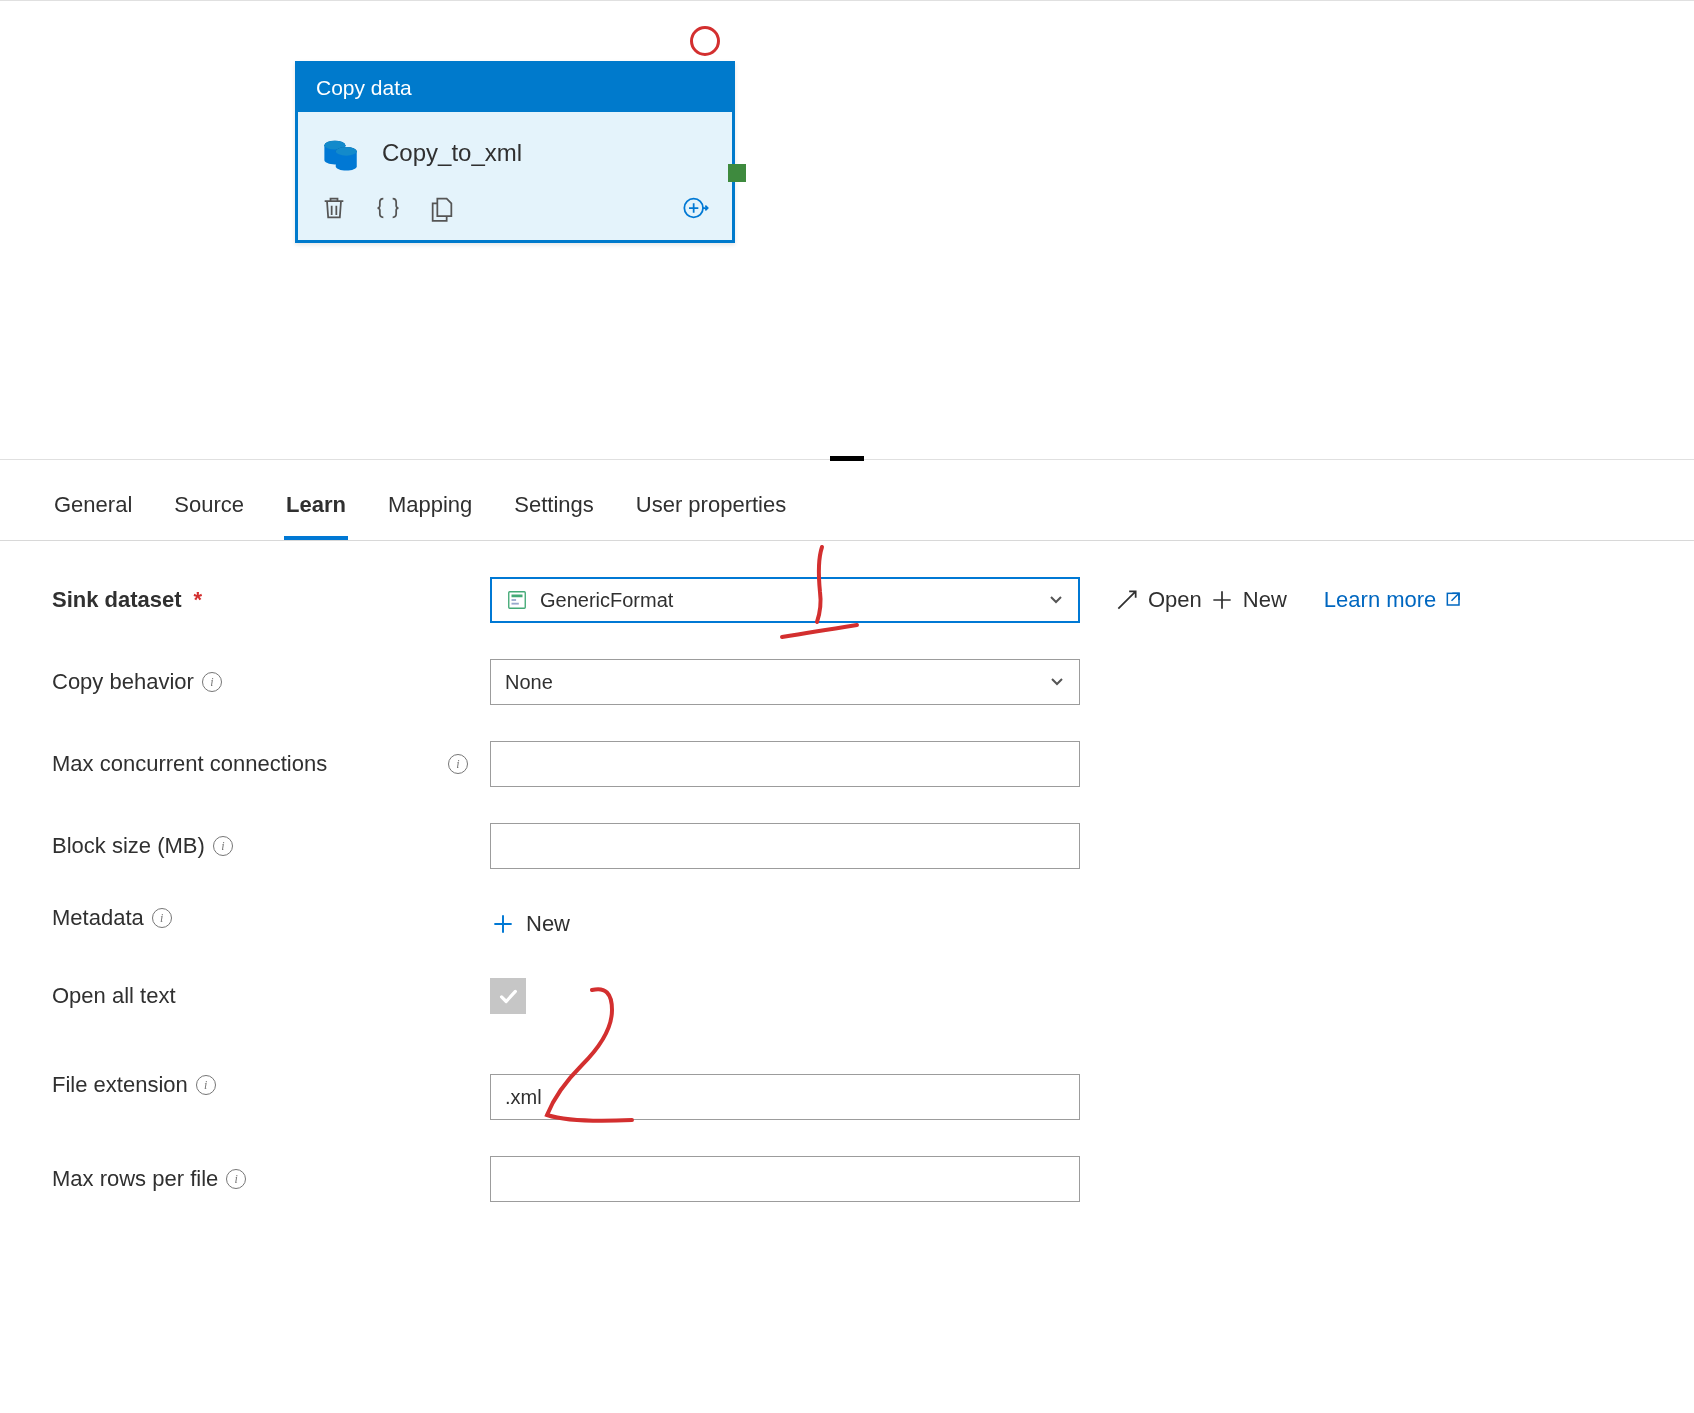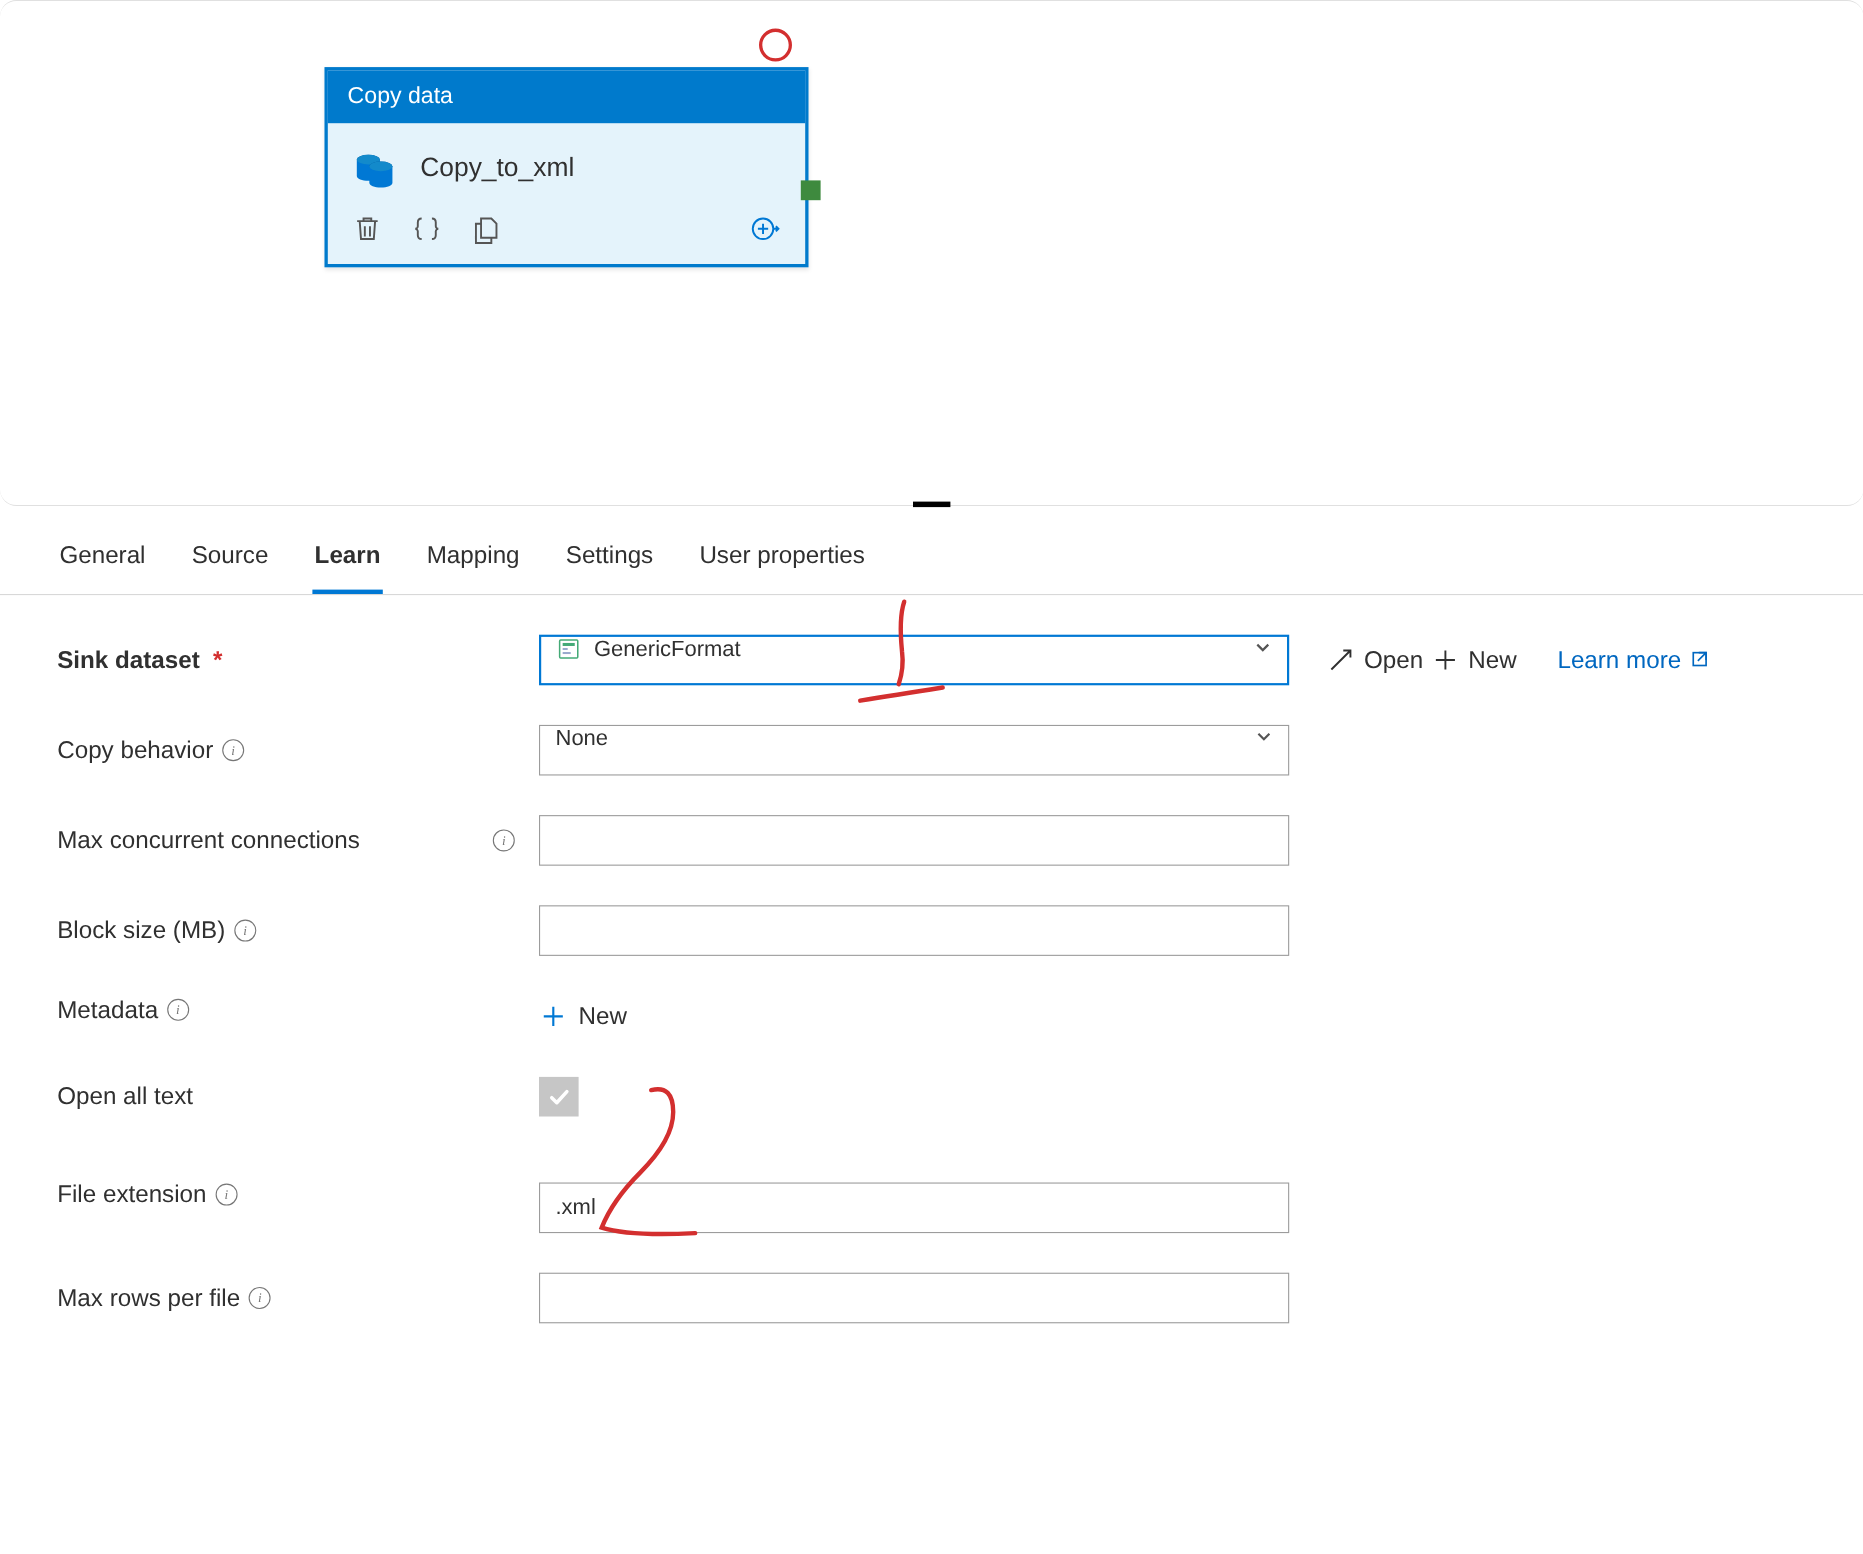--- a/index.html
+++ b/index.html
@@ -12,21 +12,20 @@
     height: 1413px;
     position: relative;
   }
 
   
   .canvas {
     position: relative;
     height: 460px;
     border-top: 1px solid #e0e0e0;
     border-bottom: 1px solid #e0e0e0;
-    border-radius: 15px;
   }
   .red-circle {
     position: absolute;
     top: 25px; left: 690px;
     width: 30px; height: 30px;
     border: 3px solid #d32f2f;
     border-radius: 50%;
   }
   .activity-node {
     position: absolute;
@@ -129,28 +128,29 @@
   .info-icon.offset {
     position: absolute;
     left: 396px;
     top: 50%;
     transform: translateY(-50%);
   }
   .form-field {
     position: relative;
   }
   .select, .text-input {
-    width: 682px;
+    width: 590px;
     height: 46px;
     border: 1px solid #9c9c9c;
     background: #fff;
     padding: 0 14px;
     font-size: 20px;
     color: #303030;
     display: flex;
+    align-items: center;
     gap: 12px;
   }
   .select.highlight {
     border: 2px solid #0078d4;
   }
   .select .chev {
     margin-left: auto;
     color: #666;
   }
   .select .chev svg { width:16px; height:16px; stroke:#555; fill:none; stroke-width:2; }

